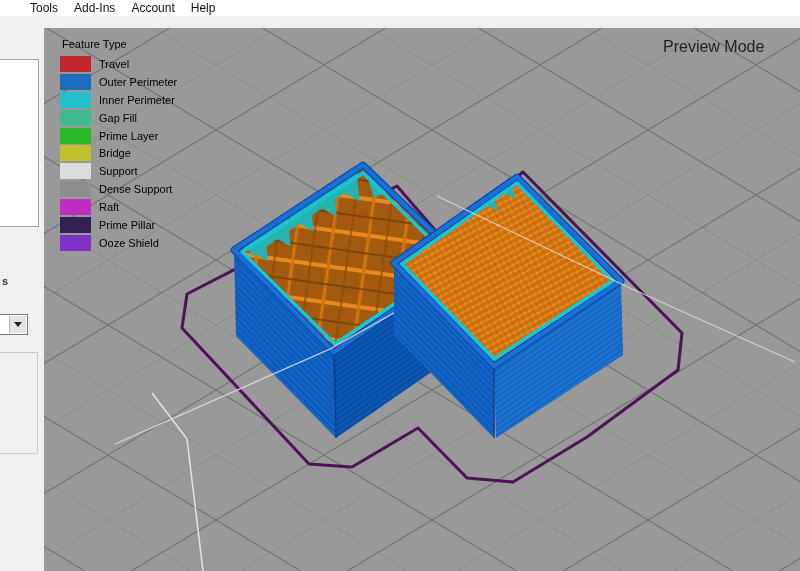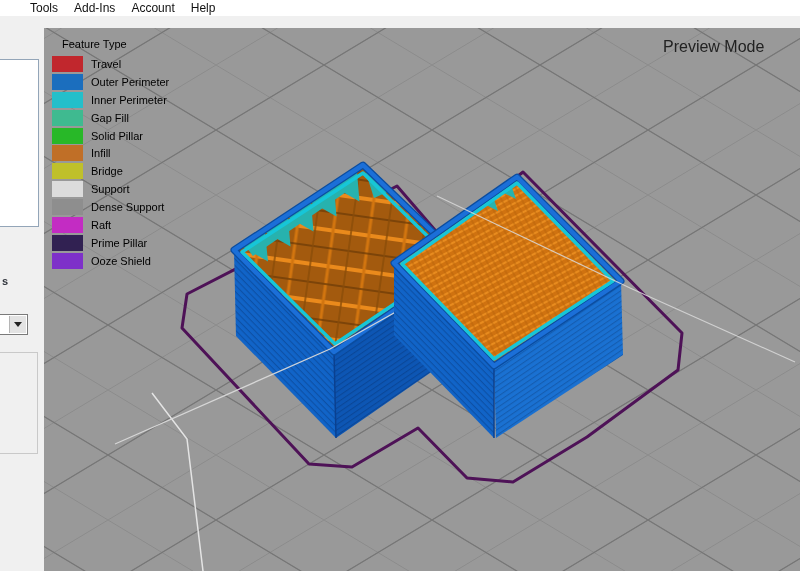--- a/index.html
+++ b/index.html
@@ -24,21 +24,21 @@
   .combo .arrowbtn i{width:0;height:0;border-left:4px solid transparent;border-right:4px solid transparent;
          border-top:5px solid #222;}
   .groupbox{position:absolute;left:-10px;top:324px;width:46px;height:100px;border:1px solid #c9c9c9;}
 
   
   .viewport{position:absolute;left:44px;top:28px;width:756px;height:543px;background:#3b82f6;}
   .viewport svg{position:absolute;left:0;top:0;}
 
   
   .legend-title{position:absolute;left:18px;top:10px;font-size:11px;color:#000;}
-  .legend{position:absolute;left:8px;top:27px;}
+  .legend{position:absolute;left:16px;top:27px;}
   .legend .row{display:flex;align-items:center;height:17.9px;}
   .legend .sw{width:31px;height:16px;flex:none;}
   .legend .lb{font-size:11px;color:#000;margin-left:8px;white-space:nowrap;}
   .mode-label{position:absolute;left:619px;top:10px;font-size:16px;color:#222;}
 </style>
 </head>
 <body>
 
 <div class="menubar" id="menubar">
     <span class="mi">Tools</span>
@@ -159,25 +159,21 @@
       <div class="row">
         <span class="sw" style="background: rgb(35, 191, 202);"></span>
         <span class="lb">Inner Perimeter</span>
       </div>
       <div class="row">
         <span class="sw" style="background: rgb(63, 186, 144);"></span>
         <span class="lb">Gap Fill</span>
       </div>
       <div class="row">
         <span class="sw" style="background: rgb(40, 184, 40);"></span>
-        <span class="lb">Solid Pillar</span>
-      </div>
-      <div class="row">
-        <span class="sw" style="background: rgb(192, 111, 39);"></span>
-        <span class="lb">Infill</span>
+        <span class="lb">Prime Layer</span>
       </div>
       <div class="row">
         <span class="sw" style="background: rgb(191, 192, 43);"></span>
         <span class="lb">Bridge</span>
       </div>
       <div class="row">
         <span class="sw" style="background: rgb(220, 220, 220);"></span>
         <span class="lb">Support</span>
       </div>
       <div class="row">

